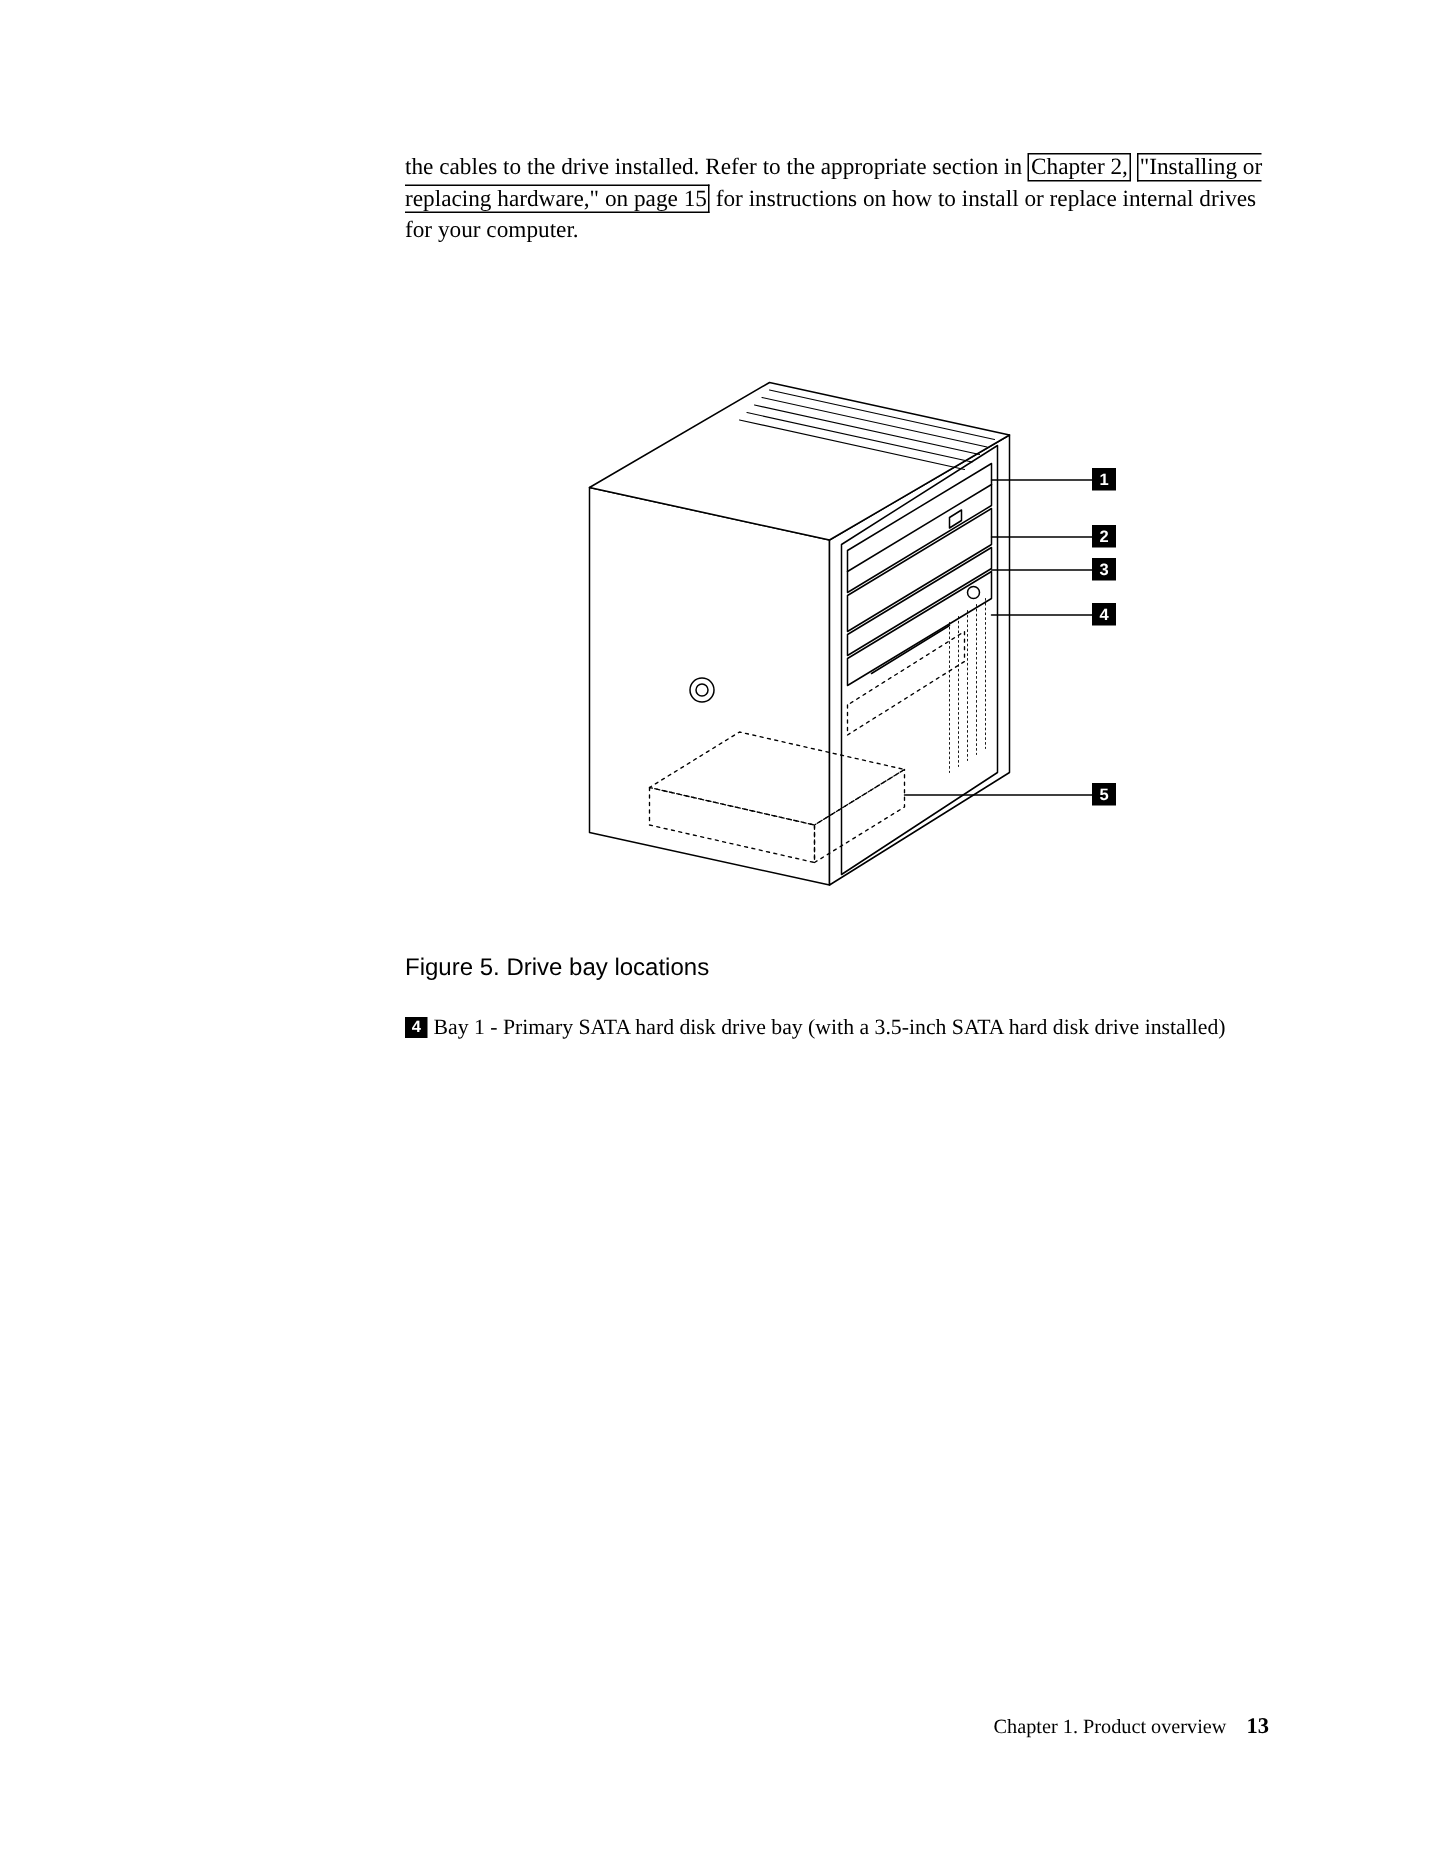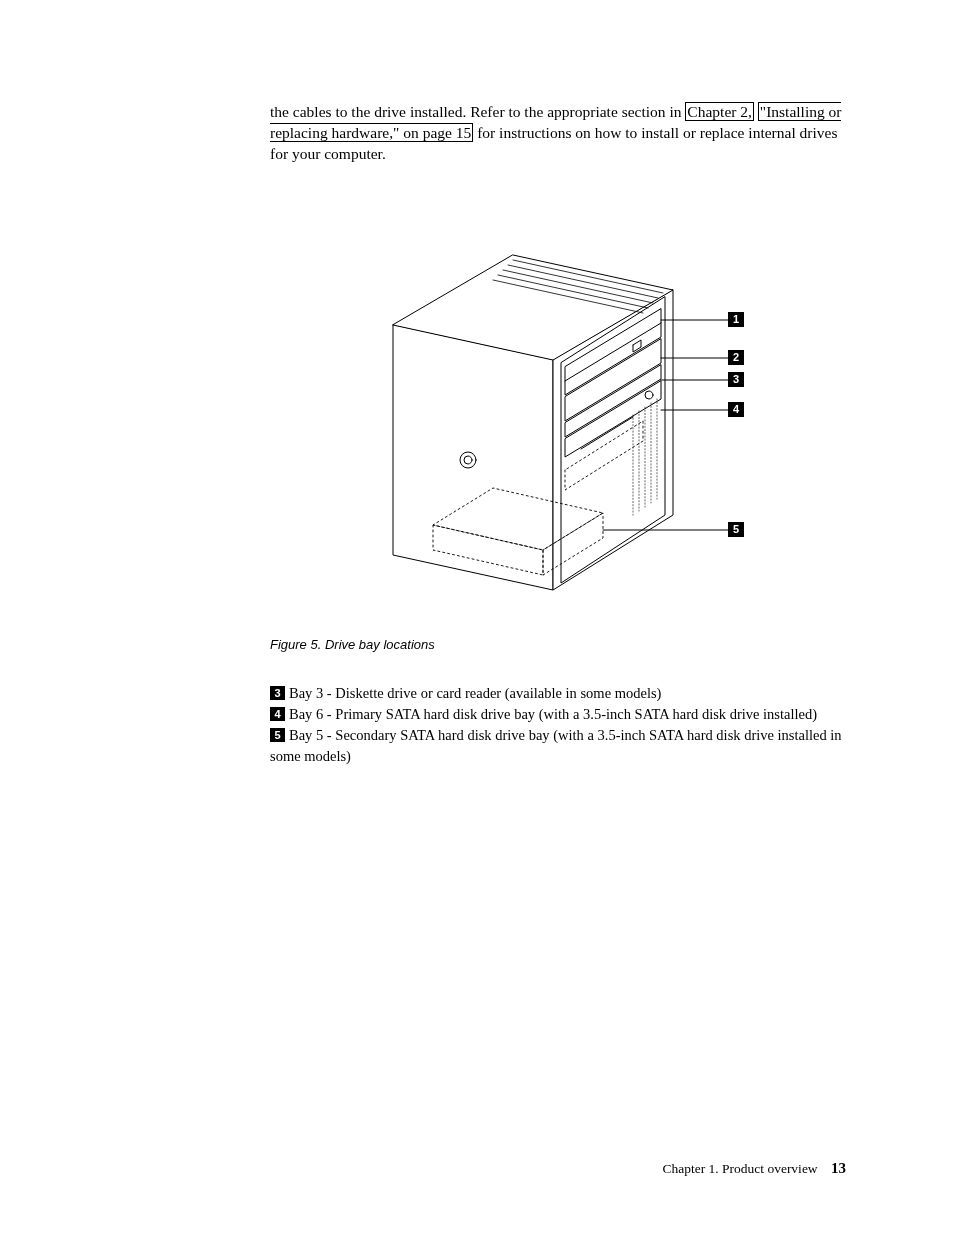--- a/index.html
+++ b/index.html
@@ -21,23 +21,22 @@
   }
   .link { border: 1px solid #000; padding: 0 1px; }
   .figure-wrap {
     display: flex;
     justify-content: center;
     margin: 30px 0 22px 0;
   }
   .figure-wrap svg { display: block; }
   .caption {
     font-family: Arial, Helvetica, sans-serif;
-    font-style: italic;
-    font-size: 13px;
-    margin-bottom: 31px;
+    font-size: 16px;
+    margin-bottom: 20px;
   }
   .legend {
     font-size: 14.5px;
     line-height: 1.4;
   }
   .legend-row { margin-bottom: 1px; }
   .callout-num {
     display: inline-block;
     width: 15px; height: 14px;
     background: #000; color: #fff;
@@ -45,21 +44,21 @@
     font-weight: bold;
     font-size: 11px;
     text-align: center;
     line-height: 14px;
     vertical-align: 1px;
     margin-right: 4px;
   }
   .footer {
     position: absolute;
     right: 108px;
-    bottom: 58px;
+    bottom: 75px;
     font-size: 13.5px;
   }
   .footer .pn { font-weight: bold; font-size: 15px; margin-left: 10px; }
 </style>
 </head>
 <body>
 
 <div class="page">
 
   <p class="para">
@@ -141,27 +140,21 @@
         <rect x="395" y="327" width="16" height="15" fill="#000"></rect>
         <text x="403" y="338" fill="#fff">5</text>
       </g>
     </svg>
   </div>
 
   <div class="caption">Figure 5. Drive bay locations</div>
 
   <div class="legend">
     <div class="legend-row">
-      <span class="callout-num">3</span><span>Bay 3 - Diskette drive or card reader (available in some models)</span>
-    </div>
-    <div class="legend-row">
-      <span class="callout-num">4</span><span>Bay 6 - Primary SATA hard disk drive bay (with a 3.5-inch SATA hard disk drive installed)</span>
-    </div>
-    <div class="legend-row">
-      <span class="callout-num">5</span><span>Bay 5 - Secondary SATA hard disk drive bay (with a 3.5-inch SATA hard disk drive installed in some models)</span>
+      <span class="callout-num">4</span><span>Bay 1 - Primary SATA hard disk drive bay (with a 3.5-inch SATA hard disk drive installed)</span>
     </div>
   </div>
 
 </div>
 
 <div class="footer">
   <span>Chapter 1. Product overview</span>
   <span class="pn">13</span>
 </div>
 

